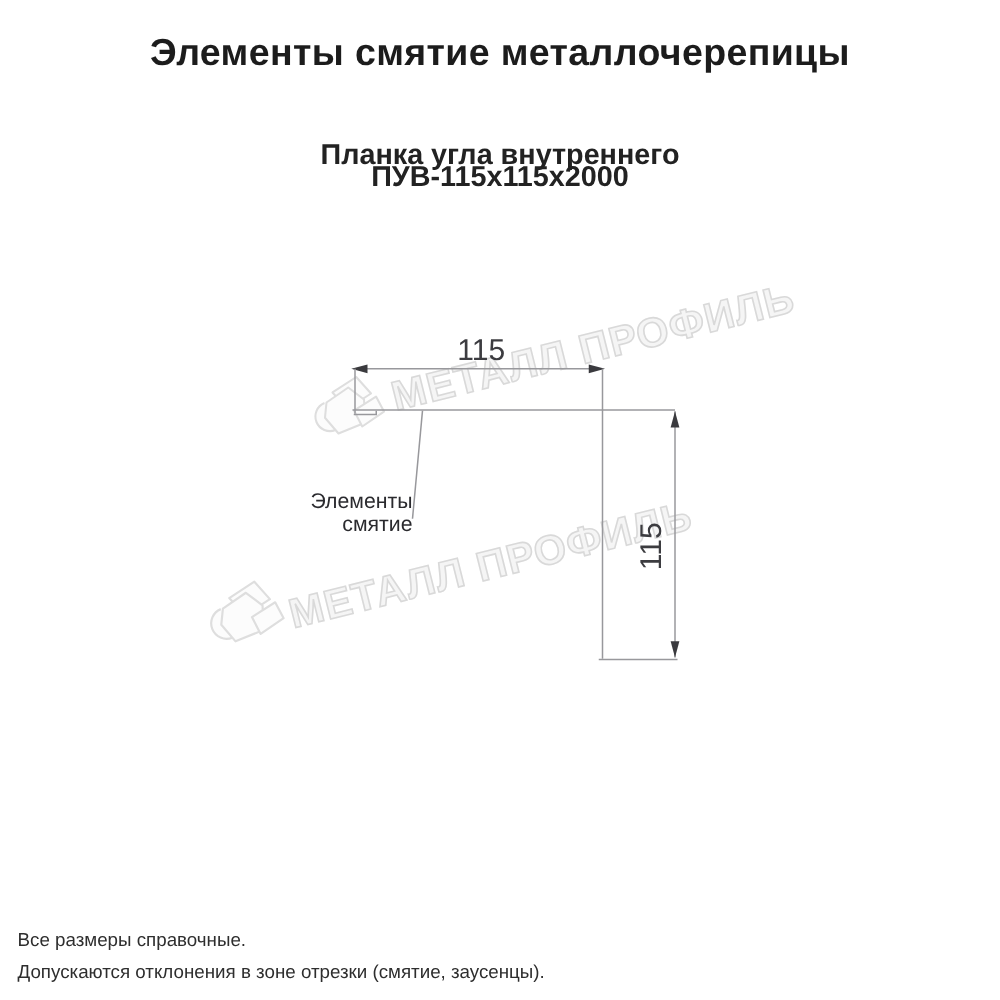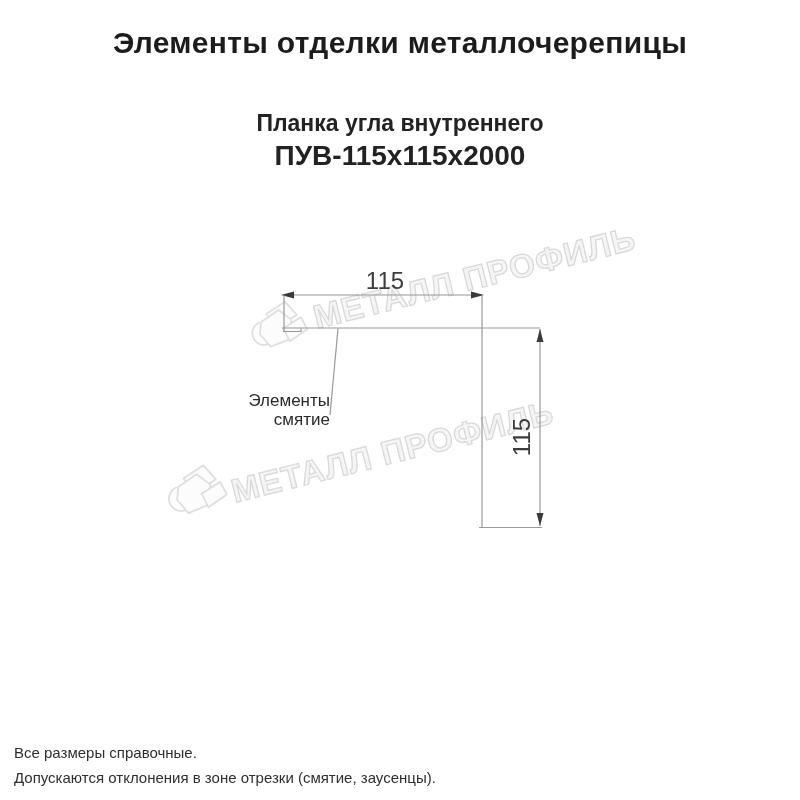--- a/index.html
+++ b/index.html
@@ -12,22 +12,22 @@
   .page-title{
     left:0;top:26px;width:800px;text-align:center;
     font-size:30px;font-weight:bold;color:#1c1c1c;letter-spacing:.3px;
     white-space:nowrap;
   }
   .product-name{
     left:0;top:110px;width:800px;text-align:center;
     font-size:23px;font-weight:bold;color:#222;white-space:nowrap;
   }
   .product-sku{
-    left:0;top:140px;width:800px;text-align:center;
-    font-size:28px;font-weight:bold;color:#222;white-space:nowrap;
+    left:0;top:128px;width:800px;text-align:center;
+    font-size:23px;font-weight:bold;color:#222;white-space:nowrap;
   }
   
   .wm-text{
     font-weight:bold;font-size:33px;letter-spacing:1px;white-space:nowrap;
     color:#f5f5f5;-webkit-text-stroke:1.3px #d9d9d9;
     transform-origin:left center;transform:rotate(-14deg);
   }
   .wm-icon{transform-origin:center center;transform:rotate(-14deg);}
   .wm-icon svg path{fill:#fcfcfc;stroke:#dedede;stroke-width:2;stroke-linejoin:round;}
   #wm1-icon{left:244px;top:298px;width:66px;height:52px;}
@@ -72,21 +72,21 @@
   <div class="abs wm-icon" id="wm2-icon">
     <svg viewBox="0 0 80 62" width="74" height="54">
       <path d="M30 16 L56 7 L66 26 L40 35 Z"></path>
       <path d="M20 24 a14 14 0 1 0 4 28"></path>
       <path d="M22 24 L46 15 L58 30 L54 52 L26 56 L17 38 Z"></path>
       <path d="M46 38 L70 30 L74 46 L50 55 Z"></path>
     </svg>
   </div>
   <div class="abs wm-text" id="wm2-text">МЕТАЛЛ ПРОФИЛЬ</div>
 
-  <div class="abs page-title">Элементы отделки металлочерепицы</div>
+  <div class="abs page-title">Элементы смятие металлочерепицы</div>
   <div class="abs product-name">Планка угла внутреннего</div>
   <div class="abs product-sku">ПУВ-115х115х2000</div>
 
   <svg class="abs drawing-svg" viewBox="0 0 800 800">
 
     <g>
       <line class="edge" x1="283" y1="295" x2="482" y2="295"></line>
       <polygon class="arrow" points="281,295 294,291.5 294,298.5"></polygon>
       <polygon class="arrow" points="484,295 471,291.5 471,298.5"></polygon>
     </g>

